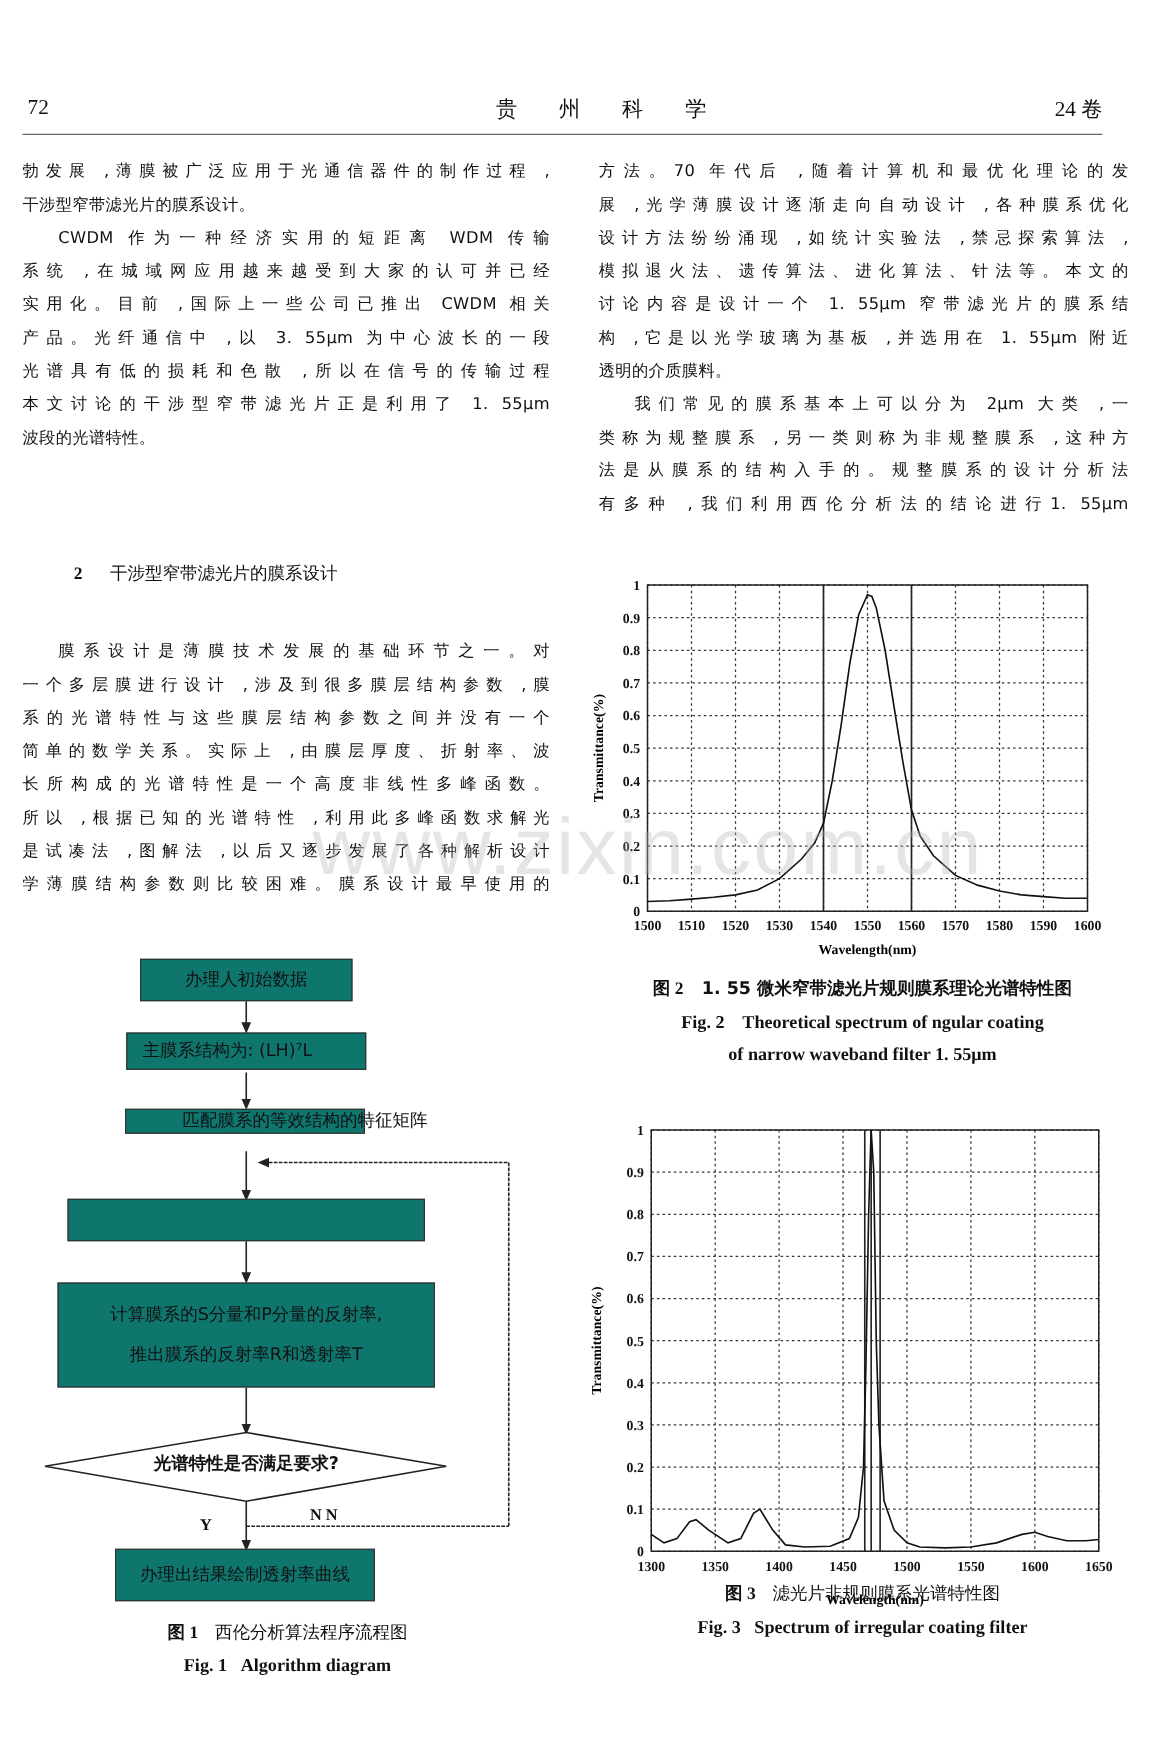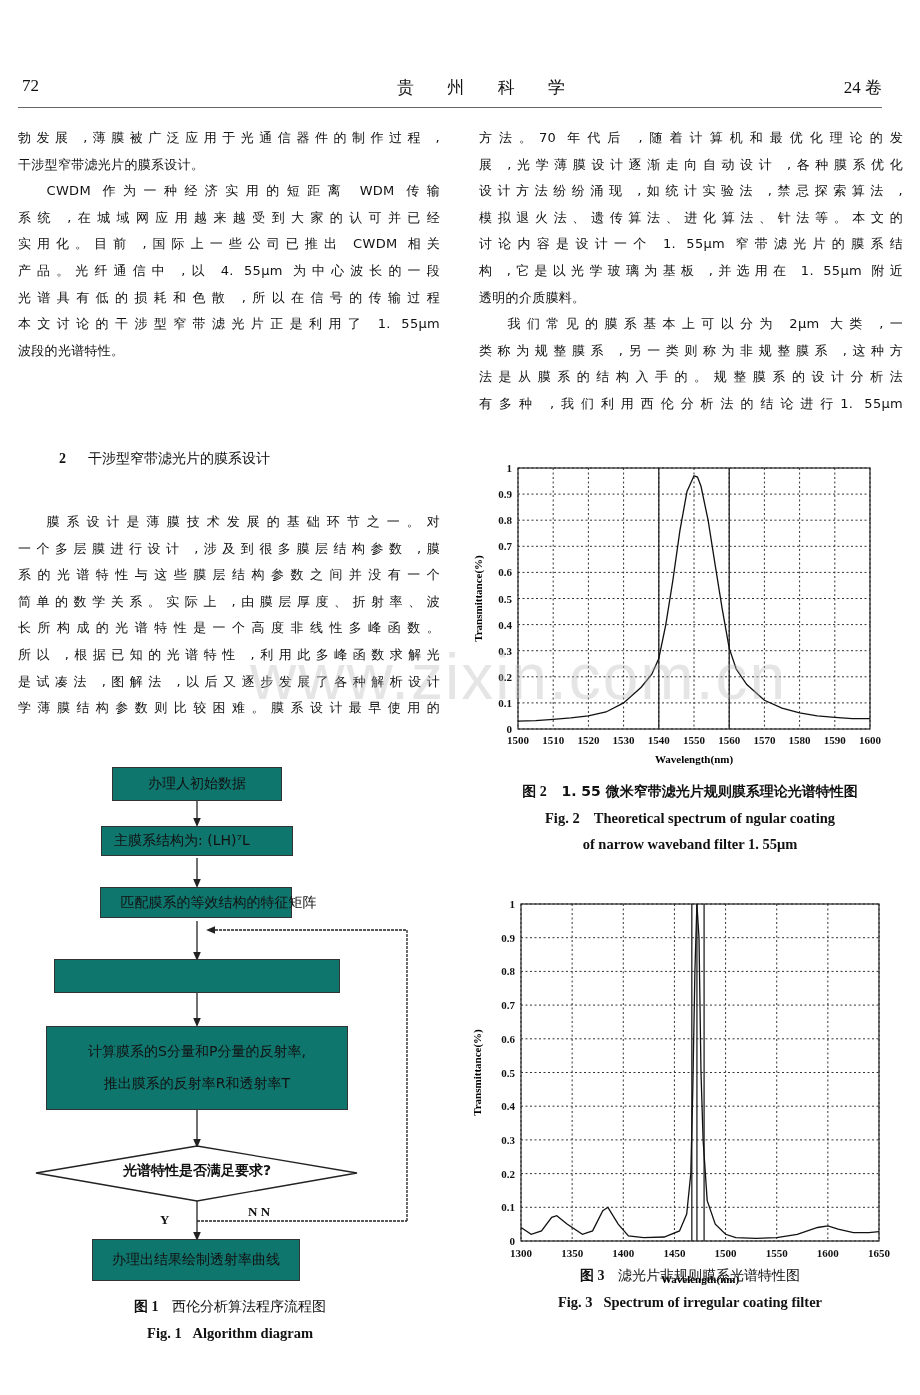--- a/index.html
+++ b/index.html
@@ -30,21 +30,21 @@
 <div class="abs hdr" style="left:0; width:920px; text-align:center; letter-spacing:14px; font-family:'DejaVu Sans',sans-serif; font-size:17px;padding-left:28px;">贵 州 科 学</div>
 <div class="abs hdr" style="right:38px;">24 卷</div>
 <div class="hdr-rule"></div>
 
 <div class="para" style="left:18px; top:125px; width:422px;">
   <p>勃发展 ,薄膜被广泛应用于光通信器件的制作过程 ,</p>
   <p class="last">干涉型窄带滤光片的膜系设计。</p>
   <p class="indent">CWDM 作为一种经济实用的短距离 WDM 传输</p>
   <p>系统 ,在城域网应用越来越受到大家的认可并已经</p>
   <p>实用化。目前 ,国际上一些公司已推出 CWDM 相关</p>
-  <p>产品。光纤通信中 ,以 4. 55μm 为中心波长的一段</p>
+  <p>产品。光纤通信中 ,以 3. 55μm 为中心波长的一段</p>
   <p>光谱具有低的损耗和色散 ,所以在信号的传输过程</p>
   <p>本文讨论的干涉型窄带滤光片正是利用了 1. 55μm</p>
   <p class="last">波段的光谱特性。</p>
 </div>
 
 <div class="section-title">
   <span class="num">2</span><span>干涉型窄带滤光片的膜系设计</span>
 </div>
 
 <div class="para" style="left:18px; top:509px; width:422px;">
@@ -91,21 +91,21 @@
       <line x1="197" y1="1221" x2="407" y2="1221" stroke-dasharray="3,1"></line>
     </g>
   </svg>
 
   <div class="fc-box" style="left:112px; top:767px; width:168px; height:32px;">
     <span>办理人初始数据</span>
   </div>
   <div class="fc-box" style="left:101px; top:826px; width:192px; height:30px; justify-content:flex-start; padding-left:12px; box-sizing:border-box;">
     <span>主膜系结构为: (LH)⁷L</span>
   </div>
-  <div class="fc-box" style="left:100px; top:887px; width:192px; height:31px; overflow:visible; justify-content:center; padding-left:45px; box-sizing:border-box;">
+  <div class="fc-box" style="left:100px; top:887px; width:192px; height:20px; overflow:visible; justify-content:flex-start; padding-left:45px; box-sizing:border-box;">
     <span style="white-space:nowrap;">匹配膜系的等效结构的特征矩阵</span>
   </div>
   <div class="fc-box" style="left:54px; top:959px; width:284px; height:32px;">
     <span></span>
   </div>
   <div class="fc-box" style="left:46px; top:1026px; width:300px; height:82px; flex-direction:column; gap:14px;">
     <span>计算膜系的S分量和P分量的反射率,</span>
     <span>推出膜系的反射率R和透射率T</span>
   </div>
   <div class="abs" style="left:36px; top:1162px; width:322px; text-align:center; font-size:14px; font-weight:bold;">光谱特性是否满足要求?</div>

